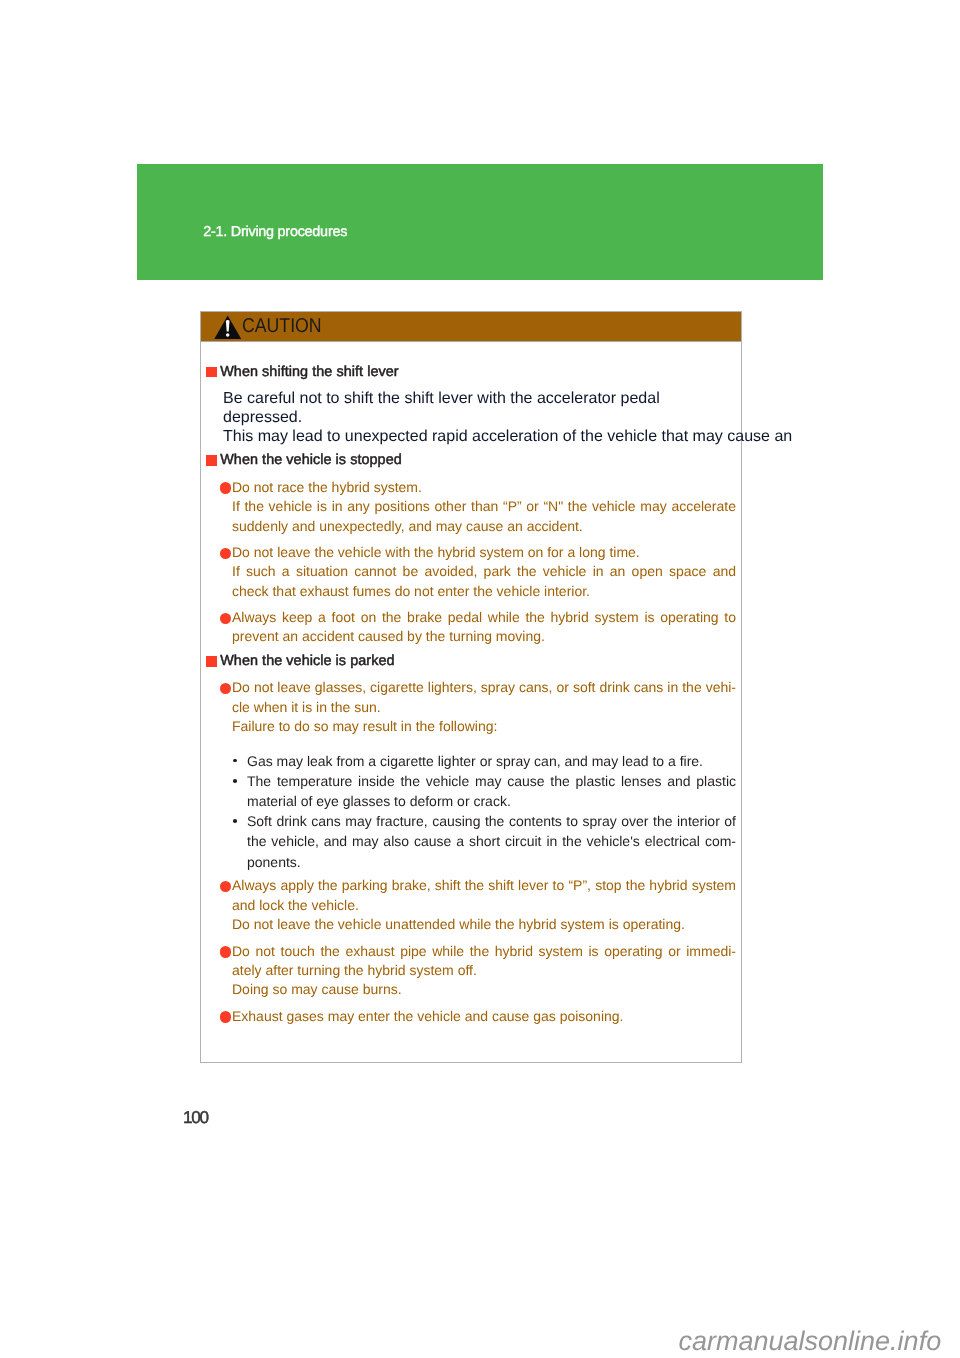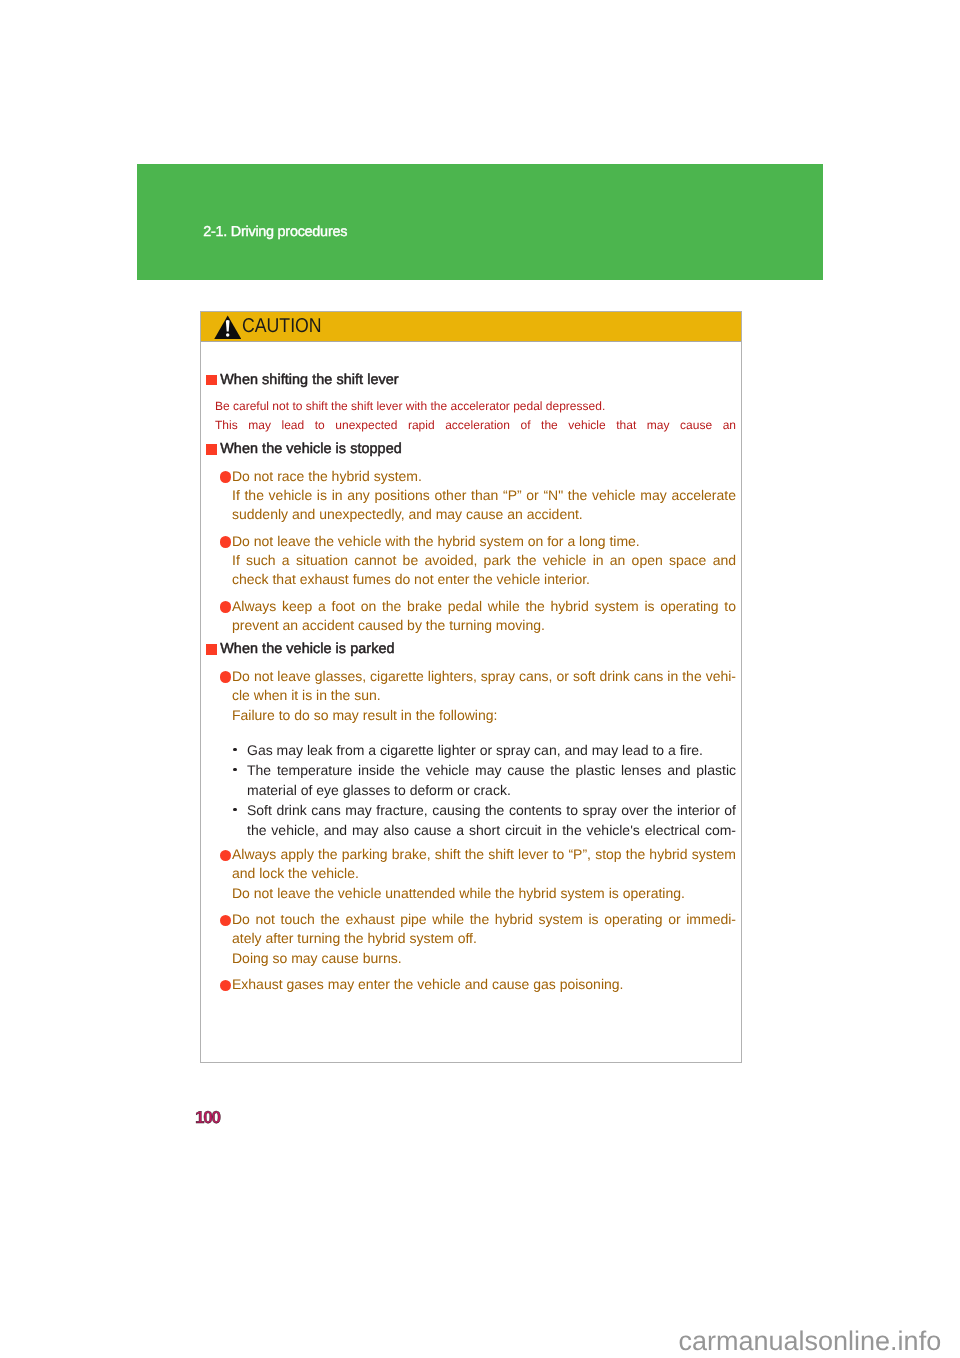--- a/index.html
+++ b/index.html
@@ -24,47 +24,47 @@
     letter-spacing:-0.25px; white-space:nowrap; line-height:16px;
     -webkit-text-stroke:0.38px #ffffff;
   }
 
   
   .caution {
     position:absolute; left:200px; top:311px; width:541.5px; height:752px;
     box-sizing:border-box; border:1px solid #b2b2b2; background:#ffffff;
   }
   .caution-header {
-    position:relative; height:28.5px; background:#eab308;
+    position:relative; height:28.5px; background:#a16207;
     border-bottom:1.5px solid #a8a8a8;
   }
   .warn-icon { position:absolute; left:12.6px; top:2.8px; width:27.5px; height:24.6px; display:block; }
   .caution-title {
     position:absolute; left:40.8px; top:1.8px;
     font-size:20px; color:#1a1a1a; line-height:24px;
     transform:scaleX(0.885); transform-origin:left center;
   }
-  .caution-body { position:relative; padding-top:24px; }
+  .caution-body { position:relative; padding-top:16px; }
 
   
   .block { position:relative; }
 
   .sq-head {
     position:relative; margin:5px 0 6.8px 5.2px; padding-left:14px;
     font-size:14.4px; font-weight:normal; color:#231f20;
     line-height:19.3px; white-space:nowrap; letter-spacing:0.06px;
     -webkit-text-stroke:0.5px #231f20;
   }
   .sq-head .sq {
     position:absolute; left:0px; top:4px; width:11.3px; height:10.8px; background:#fc3c24;
   }
 
   .plain-line {
-    margin-left:14px; margin-right:4.5px;
-    font-size:12px; line-height:19.3px; color:#b91c1c;
+    margin-left:22px; margin-right:4.5px;
+    font-size:16px; line-height:19.3px; color:#0f172a;
   }
 
   .dot-item { position:relative; margin-top:7.2px; }
   .dot-item .dot {
     position:absolute; left:18.5px; top:4.5px; width:11.5px; height:11.5px;
     background:#fc3c24; border-radius:50%;
   }
   .dot-line {
     margin-left:31px; margin-right:4.5px;
     font-size:14.0px; line-height:19.3px; color:#a16207;
@@ -79,27 +79,27 @@
   .sub-line {
     margin-left:46px; margin-right:4.5px;
     font-size:14.0px; line-height:20.1px; color:#231f20;
   }
 
   
   .jline { text-align:justify; text-align-last:justify; white-space:nowrap; }
 
   
   .folio {
-    position:absolute; left:195px; top:1108.2px;
-    font-size:17.2px; font-weight:bold; color:#be185d; line-height:18px;
+    position:absolute; left:183px; top:1108.2px;
+    font-size:17.2px; font-weight:normal; color:#404040; line-height:18px;
     letter-spacing:-1.25px; -webkit-text-stroke:0.42px #231f20;
   }
   .watermark {
     position:absolute; left:678.5px; top:1325px;
-    font-size:27px; color:#969696; line-height:32px; white-space:nowrap;
+    font-size:27px; color:#969696; line-height:32px; white-space:nowrap;font-style:italic;
   }
 </style>
 </head>
 <body>
 
 <div class="page">
 
   <div class="banner"></div>
   <div class="banner-label">2-1. Driving procedures</div>
 
@@ -149,20 +149,21 @@
             </div>
             <div class="sub-item">
               <span class="tick"></span>
               <div class="sub-line jline">The temperature inside the vehicle may cause the plastic lenses and plastic</div>
               <div class="sub-line">material of eye glasses to deform or crack.</div>
             </div>
             <div class="sub-item">
               <span class="tick"></span>
               <div class="sub-line jline">Soft drink cans may fracture, causing the contents to spray over the interior of</div>
               <div class="sub-line jline">the vehicle, and may also cause a short circuit in the vehicle's electrical com-</div>
+              <div class="sub-line">ponents.</div>
             </div>
           </div>
         </div>
         <div class="dot-item">
           <span class="dot"></span>
           <div class="dot-line jline">Always apply the parking brake, shift the shift lever to “P”, stop the hybrid system</div>
           <div class="dot-line">and lock the vehicle.</div>
           <div class="dot-line">Do not leave the vehicle unattended while the hybrid system is operating.</div>
         </div>
         <div class="dot-item">

